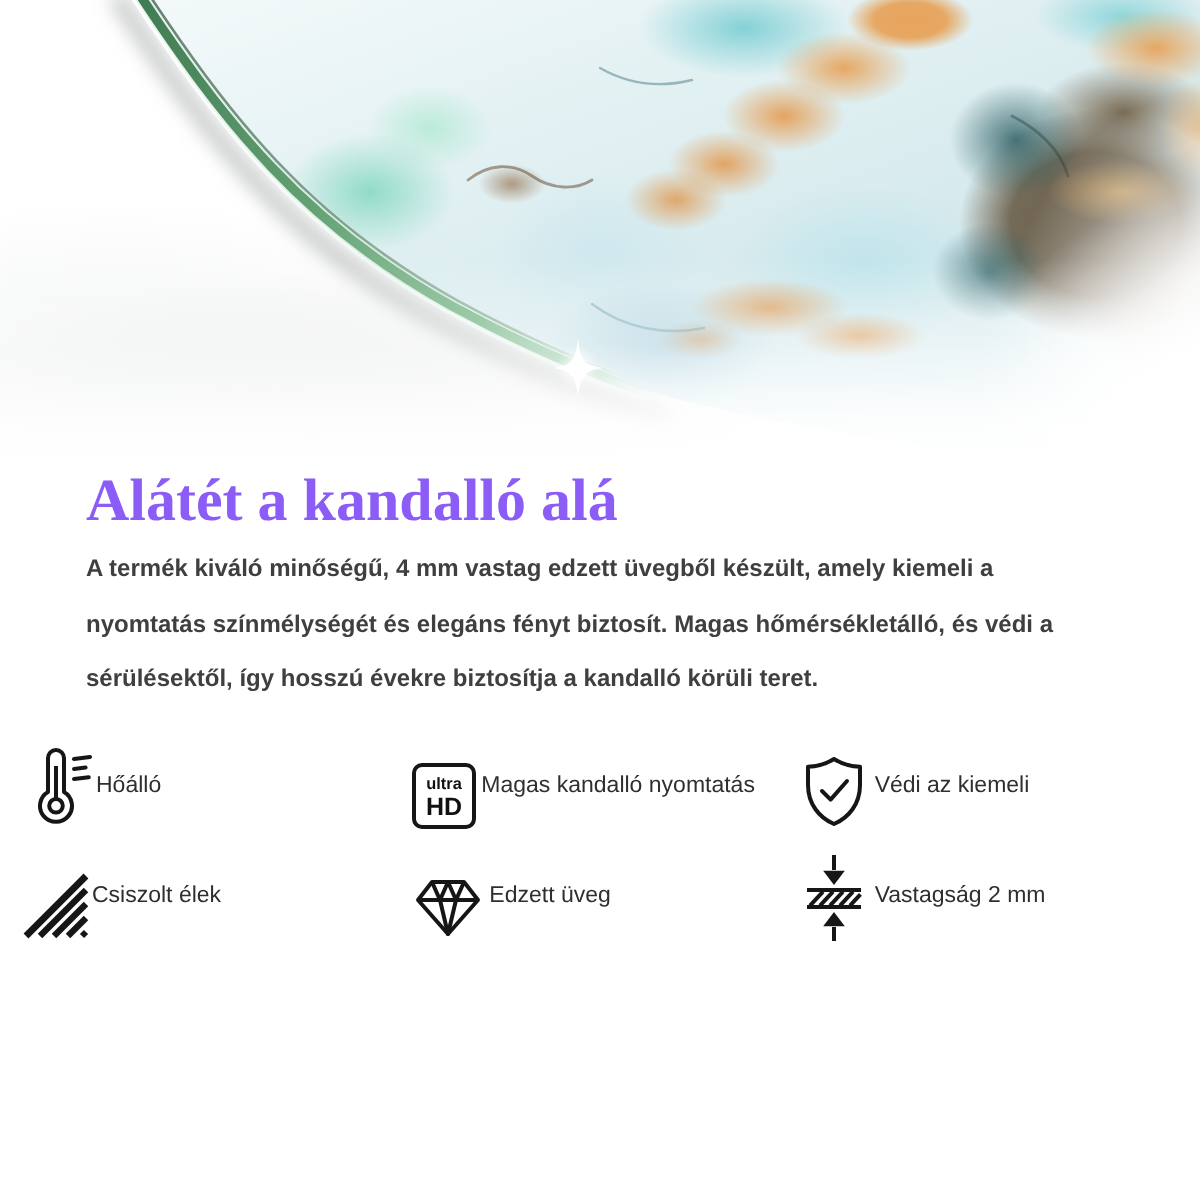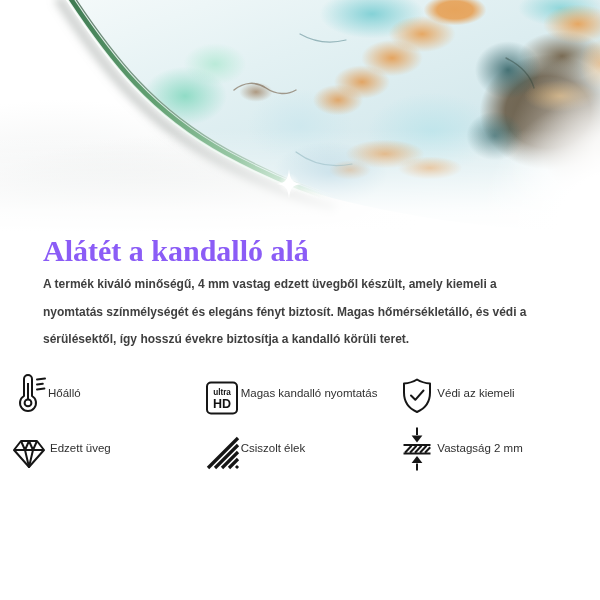--- a/index.html
+++ b/index.html
@@ -173,45 +173,45 @@
         <svg width="40" height="40" viewBox="0 0 40 40">
           <path class="ic" stroke-width="2.2" stroke-linejoin="round" d="M20 3.5 C24 6 28.5 7.2 33 7.4 V16.5 C33 26 27.4 32.8 20 36 C12.6 32.8 7 26 7 16.5 V7.4 C11.5 7.2 16 6 20 3.5 Z"></path>
           <path class="ic" stroke-width="2.2" stroke-linecap="round" stroke-linejoin="round" d="M14 19.5 L18.3 23.8 L26.5 14.5"></path>
         </svg>
       </div>
       <div class="feat-label">Védi az kiemeli</div>
     </div>
 
     <div class="feat">
       <div class="icon-box">
-        <svg width="42" height="36" viewBox="0 0 42 36">
-          <g class="ic" stroke-width="1.8" stroke-linejoin="round">
-            <path d="M13 6 H29 L36 15 L21 32 L6 15 Z"></path>
-            <path d="M6 15 H36"></path>
-            <path d="M13 6 L17 15 L21 6 L25 15 L29 6"></path>
-            <path d="M17 15 L21 32 L25 15"></path>
-          </g>
-        </svg>
-      </div>
-      <div class="feat-label">Edzett üveg</div>
-    </div>
-
-    <div class="feat">
-      <div class="icon-box">
         <svg width="38" height="38" viewBox="0 0 38 38">
           <g stroke="#161616" fill="none">
             <line x1="5" y1="35" x2="35" y2="5" stroke-width="3.4"></line>
             <line x1="12" y1="35" x2="35" y2="12" stroke-width="3.2"></line>
             <line x1="19" y1="35" x2="35" y2="19" stroke-width="3.2"></line>
             <line x1="26" y1="35" x2="35" y2="26" stroke-width="3.2"></line>
             <line x1="33" y1="35" x2="35" y2="33" stroke-width="3"></line>
           </g>
         </svg>
       </div>
       <div class="feat-label">Csiszolt élek</div>
+    </div>
+
+    <div class="feat">
+      <div class="icon-box">
+        <svg width="42" height="36" viewBox="0 0 42 36">
+          <g class="ic" stroke-width="1.8" stroke-linejoin="round">
+            <path d="M13 6 H29 L36 15 L21 32 L6 15 Z"></path>
+            <path d="M6 15 H36"></path>
+            <path d="M13 6 L17 15 L21 6 L25 15 L29 6"></path>
+            <path d="M17 15 L21 32 L25 15"></path>
+          </g>
+        </svg>
+      </div>
+      <div class="feat-label">Edzett üveg</div>
     </div>
 
     <div class="feat">
       <div class="icon-box">
         <svg width="40" height="46" viewBox="0 0 40 46">
           <line class="ic" stroke-width="2.6" x1="20" y1="2.5" x2="20" y2="10"></line>
           <path d="M20 17.5 L14.6 10.4 H25.4 Z" fill="#161616"></path>
           <line class="ic" stroke-width="2.4" x1="6.5" y1="20" x2="33.5" y2="20"></line>
           <line class="ic" stroke-width="2.4" x1="6.5" y1="28.5" x2="33.5" y2="28.5"></line>
           <g class="ic" stroke-width="2.1">

